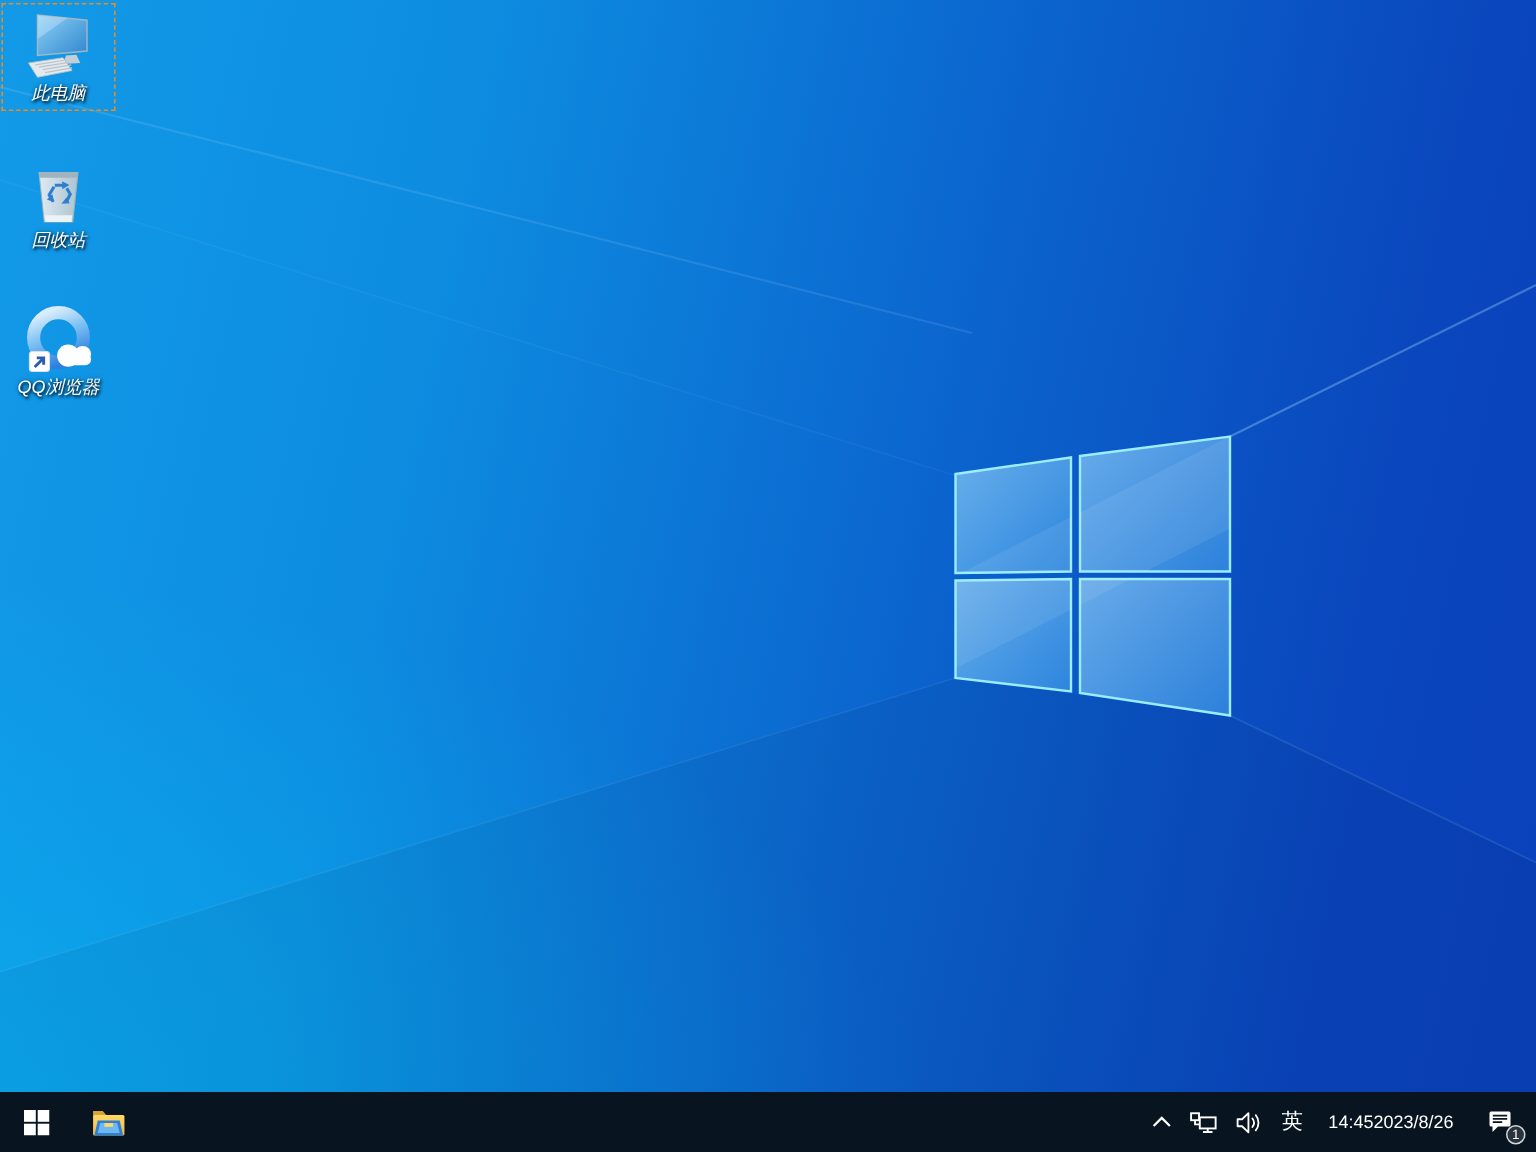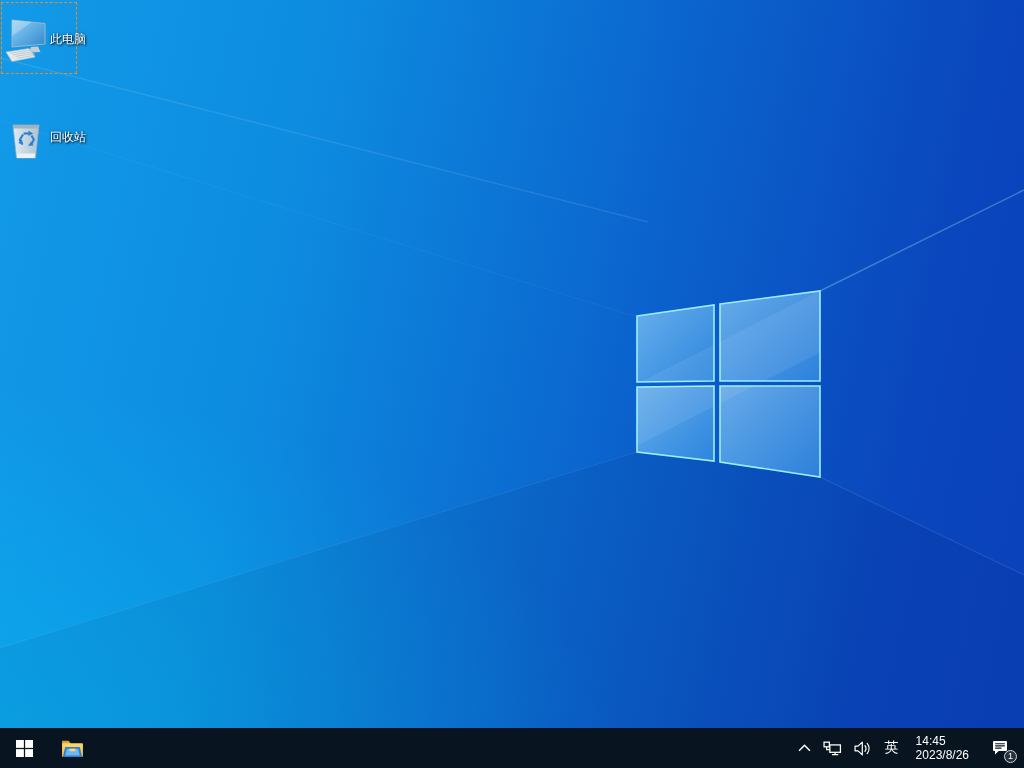--- a/index.html
+++ b/index.html
@@ -12,22 +12,22 @@
     background:
       radial-gradient(120% 95% at -5% 105%, rgba(0,215,255,0.33) 0%, rgba(0,215,255,0) 55%),
       linear-gradient(102deg, #129ae8 0%, #0d8ce0 28%, #0b63cd 60%, #0a46bd 85%, #0a41bb 100%);
   }
   .wallpaper-svg { position: absolute; inset: 0; pointer-events: none; }
 
   
   .icon-grid { position: absolute; left: 1px; top: 2px; width: 78px; }
   .icon-cell {
     width: 76px; height: 72px; margin-bottom: 26px;
-    display: flex; flex-direction: row; align-items: center;
-    border: 1px dashed transparent; cursor: pointer;
+    display: flex; flex-direction: column; align-items: center;
+    border: 1px dashed transparent; cursor: pointer; font-style: italic;
   }
   .icon-cell.selected { border-color: #ef8a1f; }
   .icon-glyph { width: 48px; height: 48px; margin-top: 3px; flex: 0 0 auto; }
   .icon-label {
     margin-top: 1px; max-width: 74px; font-size: 12px; line-height: 14px;
     color: #fff; text-align: center; white-space: nowrap;
     text-shadow: 1px 1px 2px rgba(0,0,0,0.9), 0 0 3px rgba(0,0,0,0.55);
   }
 
   
@@ -41,21 +41,21 @@
     cursor: pointer;
   }
   .tb-spacer { flex: 1; }
   .tray { display: flex; align-items: stretch; }
   .tray-btn {
     display: flex; align-items: center; justify-content: center;
     padding: 0 6px; cursor: pointer;
   }
   .ime { font-size: 14px; padding: 0 8px; }
   .clock {
-    display: flex; flex-direction: column; justify-content: center;
+    display: flex; align-items: center; justify-content: center;
     font-size: 12px; line-height: 14px; padding: 0 9px; cursor: pointer;
   }
   .action-btn { position: relative; width: 46px; }
   .badge {
     position: absolute; right: 7px; bottom: 5px;
     width: 13px; height: 13px; border-radius: 50%;
     background: #2a333b; border: 1px solid #cfd8dc;
     font-size: 9px; line-height: 11px; text-align: center; color: #fff;
   }
 </style>
@@ -134,20 +134,40 @@
           <path d="M29.5,21.5 L31.8,25.5 L29,31"></path>
         </g>
         <polygon points="26.5,16.8 31.3,19.4 26.5,22.1" fill="#2f7fd0"></polygon>
         <polygon points="31.5,31.5 26,31.8 29.2,27.6" fill="#2f7fd0"></polygon>
         <polygon points="17.2,25 17.8,30.4 21.8,27.3" fill="#2f7fd0" transform="rotate(175 19 28)"></polygon>
       </svg>
       <span class="icon-label">回收站</span>
     </div>
 
 
+    <div class="icon-cell">
+      <svg class="icon-glyph" viewBox="0 0 52 52">
+        <defs>
+          <linearGradient id="qg" x1="0.25" y1="0" x2="0.65" y2="1">
+            <stop offset="0" stop-color="#d9edfc"></stop>
+            <stop offset="0.45" stop-color="#7cc0f4"></stop>
+            <stop offset="1" stop-color="#2f7fe0"></stop>
+          </linearGradient>
+        </defs>
+        <circle cx="26" cy="25" r="18" fill="none" stroke="url(#qg)" stroke-width="9.5"></circle>
+        <g fill="#ffffff">
+          <circle cx="33" cy="38" r="8"></circle>
+          <circle cx="43.5" cy="37" r="6"></circle>
+          <rect x="27" y="36.5" width="22.5" height="8.5" rx="4.2"></rect>
+        </g>
+        <rect x="5" y="35" width="14.5" height="14.5" rx="2.2" fill="#ffffff" stroke="#d4e2ee" stroke-width="0.8"></rect>
+        <path d="M8.8,46.2 L14.8,40.2 M15.3,44.6 L15.3,39.6 L10.3,39.6" stroke="#2b5fae" stroke-width="2.1" fill="none"></path>
+      </svg>
+      <span class="icon-label">QQ浏览器</span>
+    </div>
 
   </div>
 </div>
 
 <div class="taskbar">
 
   <div class="tb-btn">
     <svg width="17" height="17" viewBox="0 0 16 16">
       <rect x="0" y="0" width="7.4" height="7.4" fill="#fff"></rect>
       <rect x="8.6" y="0" width="7.4" height="7.4" fill="#fff"></rect>

